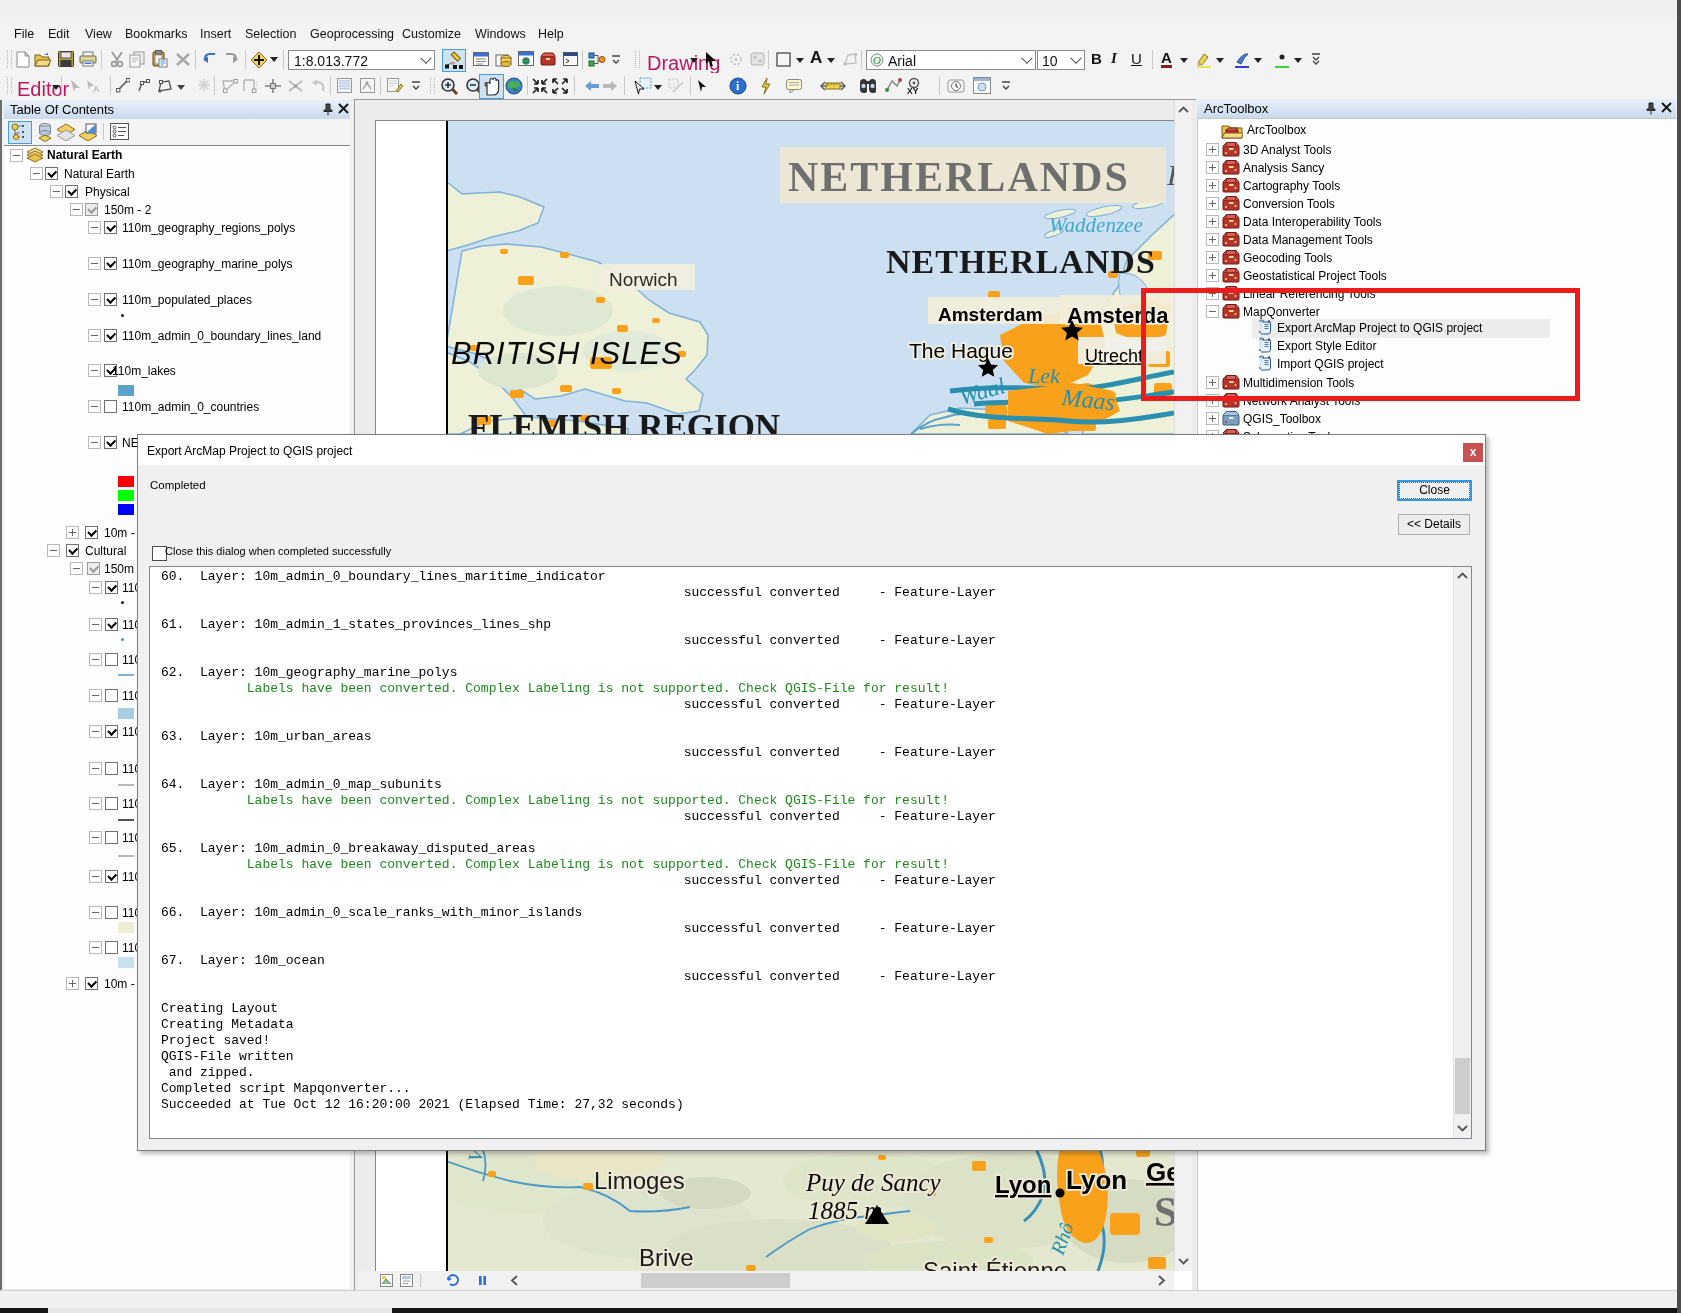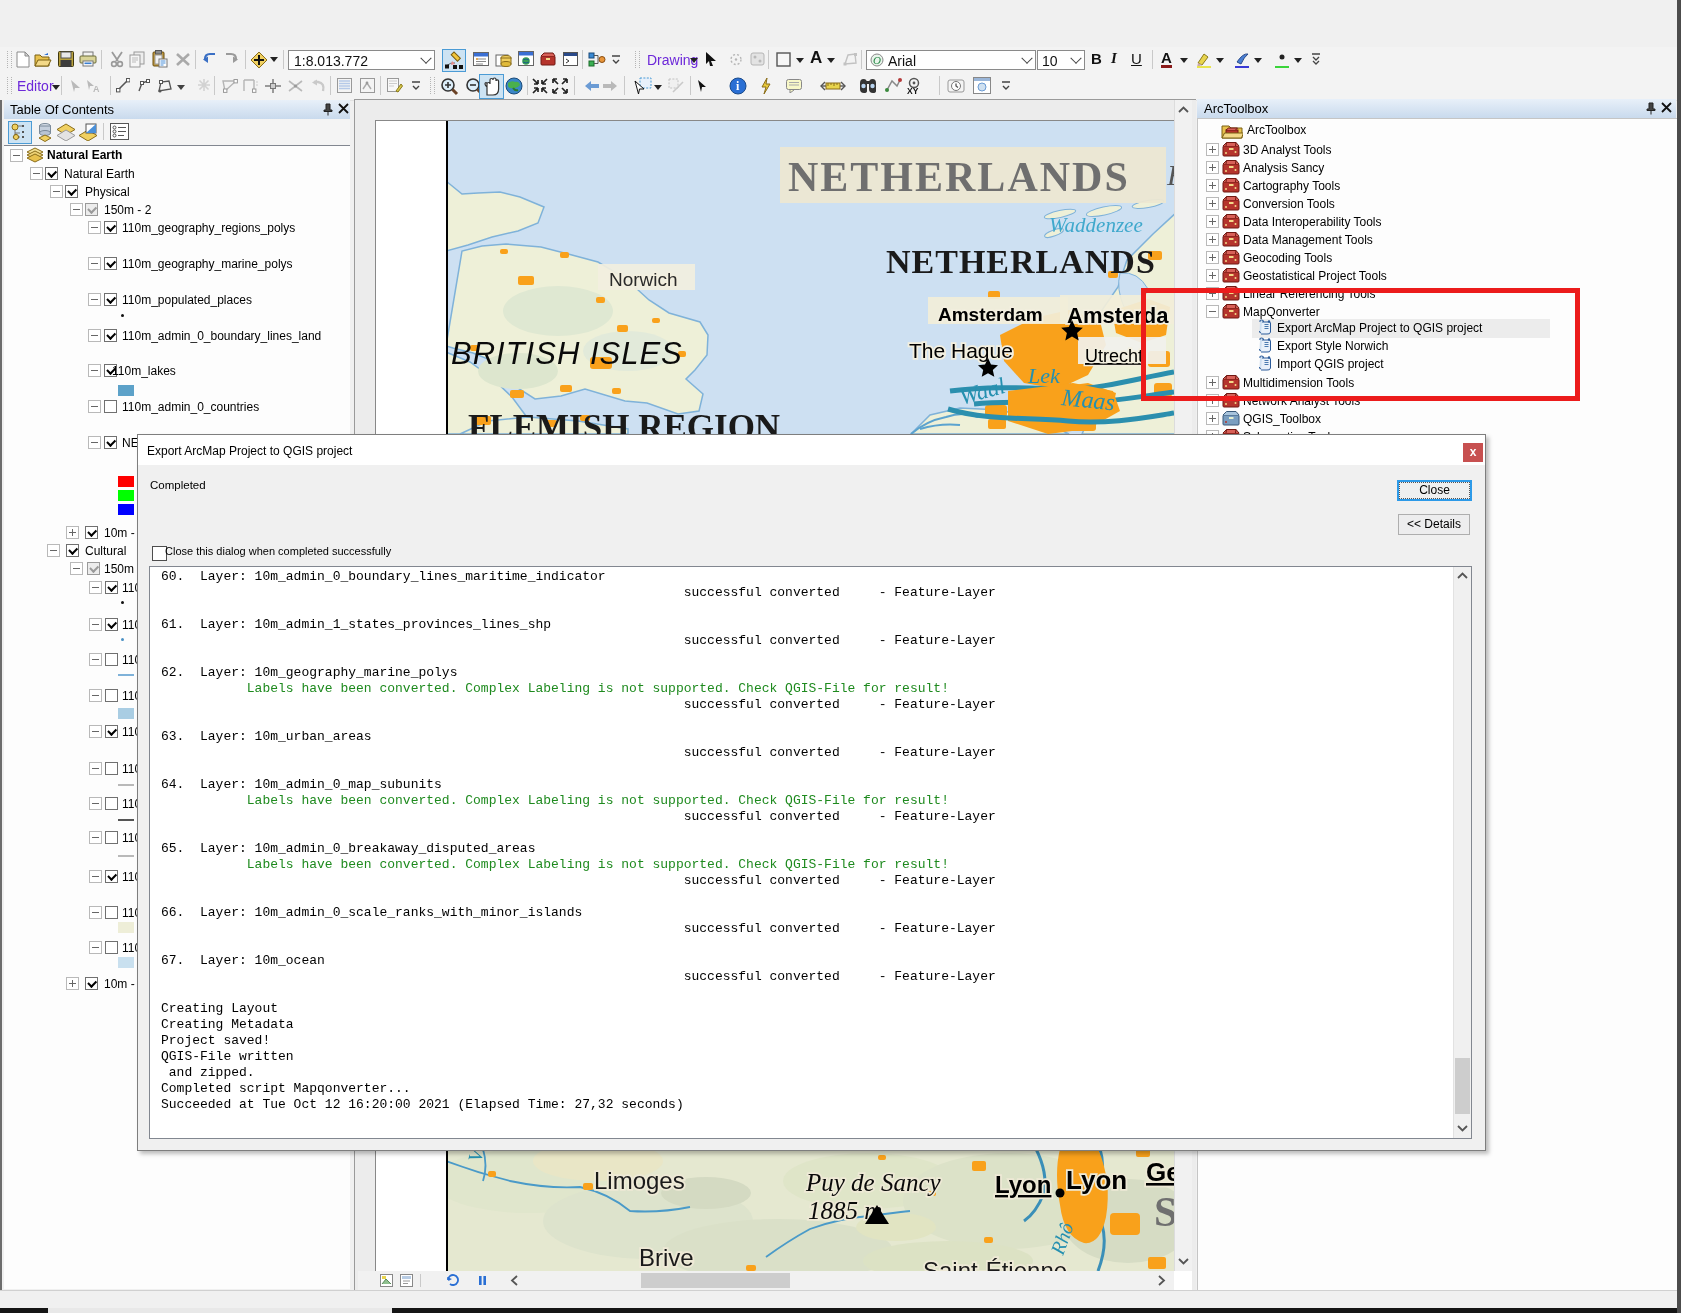--- a/index.html
+++ b/index.html
@@ -12,21 +12,21 @@
 
 #menubar{position:absolute;left:0;top:22px;width:1677px;height:25px;background:#f3f3f3;}
 .menu{position:absolute;top:5px;font-size:12.5px;color:#111;}
 
 #tb1{position:absolute;left:0;top:47px;width:1677px;height:26px;background:#f3f3f3;}
 #tb2{position:absolute;left:0;top:73px;width:1677px;height:27px;background:#f3f3f3;border-bottom:1px solid #e2e2e2;}
 .vsep{position:absolute;top:3px;width:1px;height:19px;background:#c9c9c9;}
 .grip{position:absolute;top:4px;width:3px;height:17px;border-left:1px dotted #b5b5b5;border-right:1px dotted #b5b5b5;}
 .combo{position:absolute;background:#fff;border:1px solid #8a8a8a;font-size:14px;color:#111;}
 .combo .arr{position:absolute;right:4px;top:45%;width:7px;height:7px;border-right:1.6px solid #444;border-bottom:1.6px solid #444;transform:translateY(-60%) rotate(45deg);}
-.tbtxt{position:absolute;font-size:14px;color:#6d28d9;}
+.tbtxt{position:absolute;font-size:20px;color:#be185d;}
 .darr{display:inline-block;width:0;height:0;border-left:4px solid transparent;border-right:4px solid transparent;border-top:5px solid #222;vertical-align:middle;}
 
 .ptitle{position:absolute;height:19px;background:linear-gradient(#e8f0f9,#c9daed);font-size:13px;color:#000;}
 .pin{position:absolute;font-size:13px;color:#222;font-weight:bold;}
 #toc{position:absolute;left:0;top:100px;width:348px;height:1190px;background:#f0f0f0;border-left:2px solid #6d6d6d;}
 #tocbar{position:absolute;left:2px;top:19px;width:346px;height:26px;background:#f4f4f4;}
 #toctree{position:absolute;left:2px;top:45px;width:346px;height:1143px;background:#fdfdfd;border-top:1px solid #828790;font-size:12px;}
 #tbx{position:absolute;left:1197px;top:99px;width:479px;height:1191px;background:#f0f0f0;}
 #tbxtree{position:absolute;left:0px;top:19px;width:479px;height:1171px;background:#fdfdfd;border:1px solid #c5c5c5;font-size:12px;}
 .trow{position:absolute;white-space:nowrap;color:#000;}
@@ -62,20 +62,32 @@
 
 #statusbar{position:absolute;left:0;top:1290px;width:1681px;height:18px;background:#f0f0f0;border-top:1px solid #d0d0d0;}
 #taskbar{position:absolute;left:0;top:1308px;width:1681px;height:5px;background:#151515;}
 #taskbtn{position:absolute;left:48px;top:1308px;width:344px;height:5px;background:#e8e8e8;}
 .ico{position:absolute;}
 .layer{position:absolute;left:0;top:0;width:1681px;height:1313px;font-size:12px;}
 </style>
 </head>
 <body>
 <div id="root">
+  <div id="menubar">
+    <span class="menu" style="left:14px">File</span>
+    <span class="menu" style="left:48px">Edit</span>
+    <span class="menu" style="left:85px">View</span>
+    <span class="menu" style="left:125px">Bookmarks</span>
+    <span class="menu" style="left:200px">Insert</span>
+    <span class="menu" style="left:245px">Selection</span>
+    <span class="menu" style="left:310px">Geoprocessing</span>
+    <span class="menu" style="left:402px">Customize</span>
+    <span class="menu" style="left:475px">Windows</span>
+    <span class="menu" style="left:538px">Help</span>
+  </div>
   <div id="tb1">
     <div class="grip" style="left:7px"></div>
     <svg class="ico" style="left:16px;top:4px" width="14" height="17">
         <path d="M1 1 h8 l4 4 v11 h-12 z" fill="#fff" stroke="#8a8a8a"></path>
         <path d="M9 1 l4 4 h-4 z" fill="#d5d5d5" stroke="#8a8a8a"></path>
       </svg>
     <svg class="ico" style="left:34px;top:5px" width="18" height="15">
         <path d="M1 3 h5 l2 2 h7 v9 h-14 z" fill="#e8c14d" stroke="#7a6012"></path>
         <path d="M1 14 l3 -6 h13 l-3 6 z" fill="#f3d988" stroke="#7a6012"></path>
         <path d="M10 3 l4 -2 v2 z" fill="#2a6fd4"></path>
@@ -877,21 +889,21 @@
         <path d="M8.5 5.5 h4 M8.5 7.5 h4 M8.5 9.5 h4" stroke="#4a7ab0"></path>
         <circle cx="13" cy="2.5" r="1.2" fill="#2a5a9a"></circle>
       </svg>
       <span class="trow" style="left:1277px;top:321px">Export ArcMap Project to QGIS project</span>
 <svg class="ico" style="left:1256px;top:337px" width="17" height="17">
         <path d="M4 3 Q3 1 5.5 1 Q8 1 7.5 3 L7.5 12 Q7.5 14 5.5 14 Q3 14 3.5 12" fill="#cfe0f2" stroke="#2a5a9a"></path>
         <path d="M6 3 h7 Q15 3 14.5 5 L14.5 13 Q14 15.5 11 15 L5 15" fill="#e8f0fa" stroke="#2a5a9a"></path>
         <path d="M8.5 5.5 h4 M8.5 7.5 h4 M8.5 9.5 h4" stroke="#4a7ab0"></path>
         <circle cx="13" cy="2.5" r="1.2" fill="#2a5a9a"></circle>
       </svg>
-      <span class="trow" style="left:1277px;top:339px">Export Style Norwich</span>
+      <span class="trow" style="left:1277px;top:339px">Export Style Editor</span>
 <svg class="ico" style="left:1256px;top:355px" width="17" height="17">
         <path d="M4 3 Q3 1 5.5 1 Q8 1 7.5 3 L7.5 12 Q7.5 14 5.5 14 Q3 14 3.5 12" fill="#cfe0f2" stroke="#2a5a9a"></path>
         <path d="M6 3 h7 Q15 3 14.5 5 L14.5 13 Q14 15.5 11 15 L5 15" fill="#e8f0fa" stroke="#2a5a9a"></path>
         <path d="M8.5 5.5 h4 M8.5 7.5 h4 M8.5 9.5 h4" stroke="#4a7ab0"></path>
         <circle cx="13" cy="2.5" r="1.2" fill="#2a5a9a"></circle>
       </svg>
       <span class="trow" style="left:1277px;top:357px">Import QGIS project</span>
       <div class="exp plus" style="left:1206px;top:376px"></div>
 <svg class="ico" style="left:1222px;top:374px" width="19" height="16">
         <rect x="1" y="5" width="16" height="10" rx="1" fill="#b5342c" stroke="#701812"></rect>

